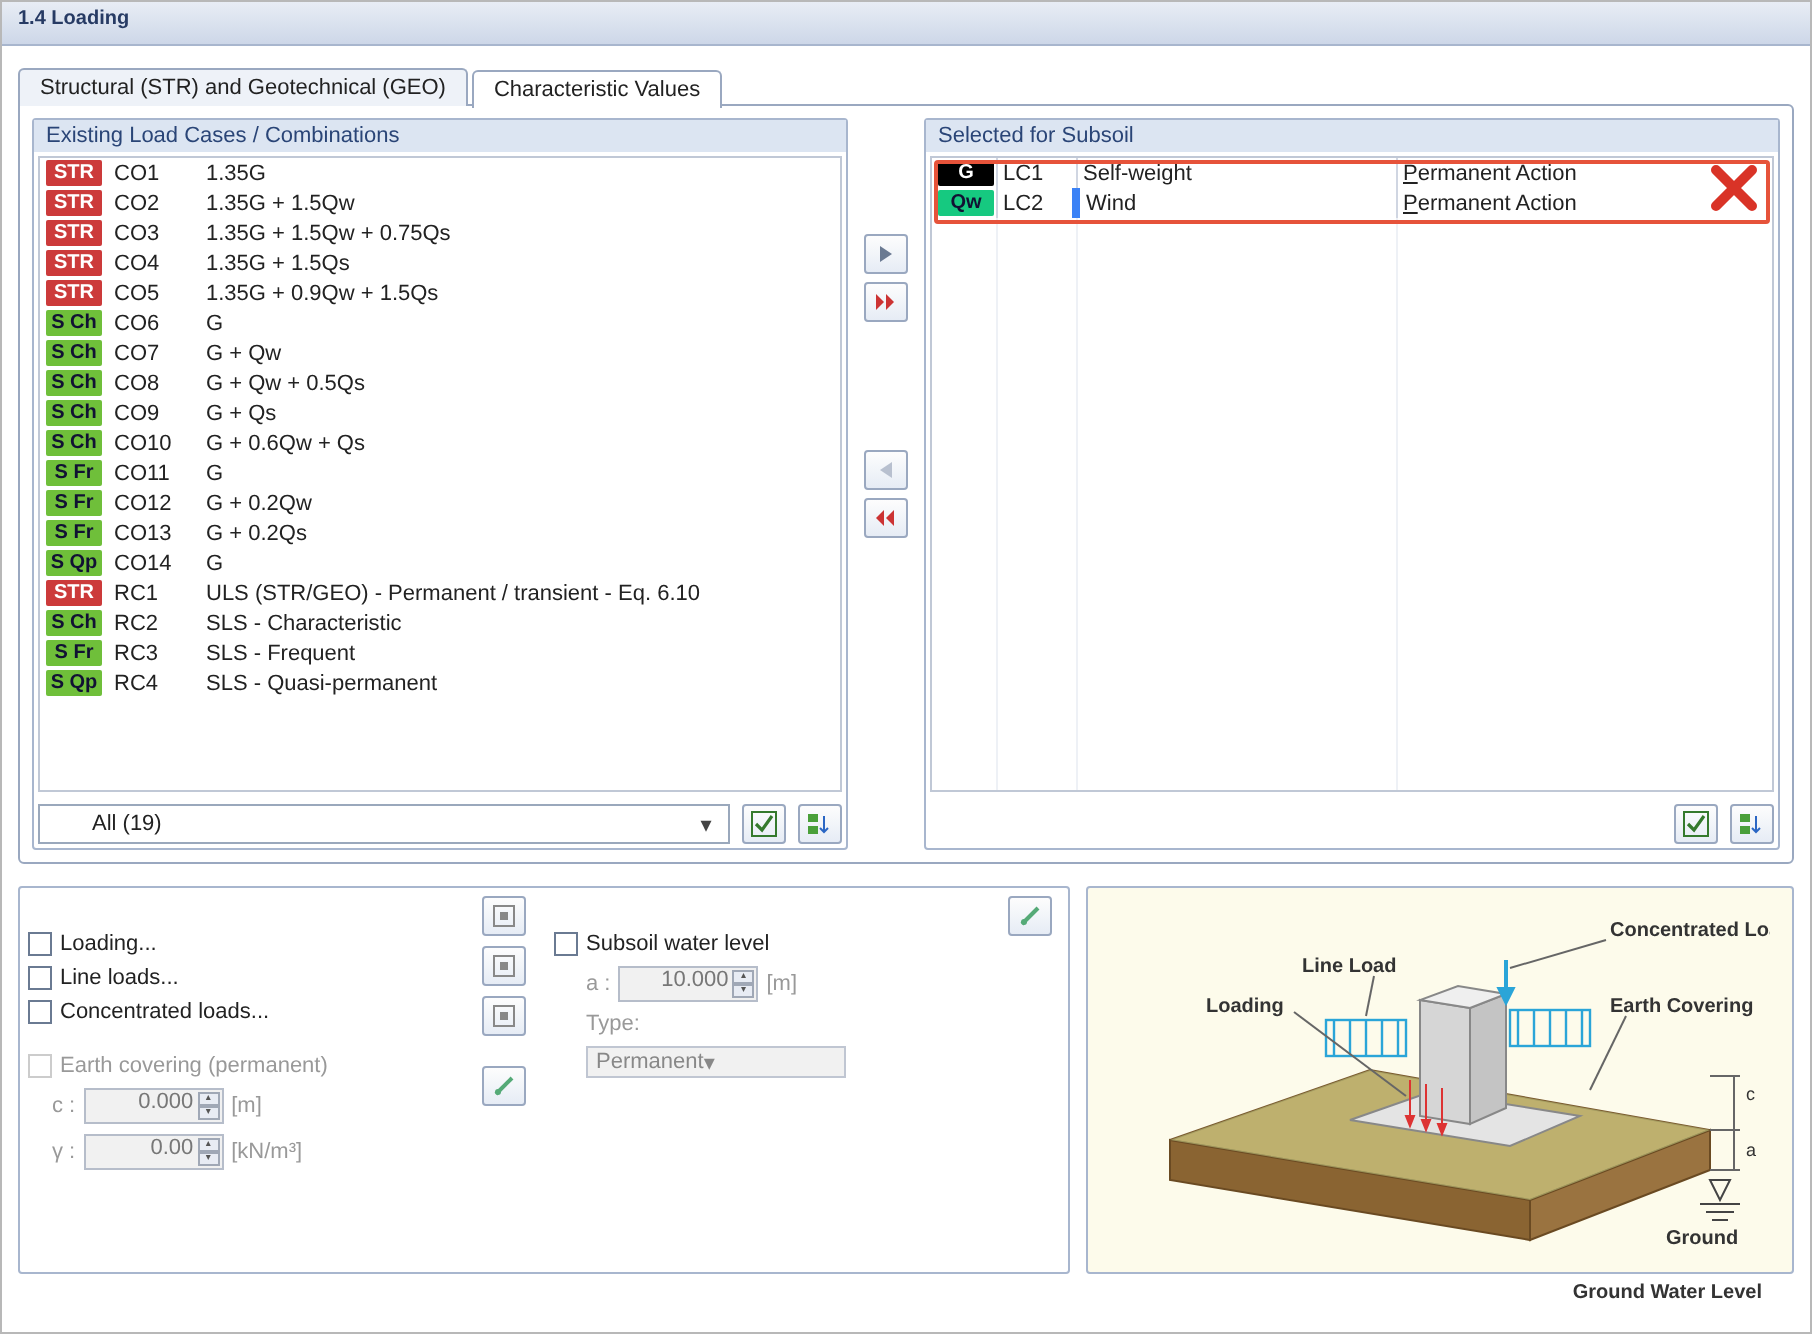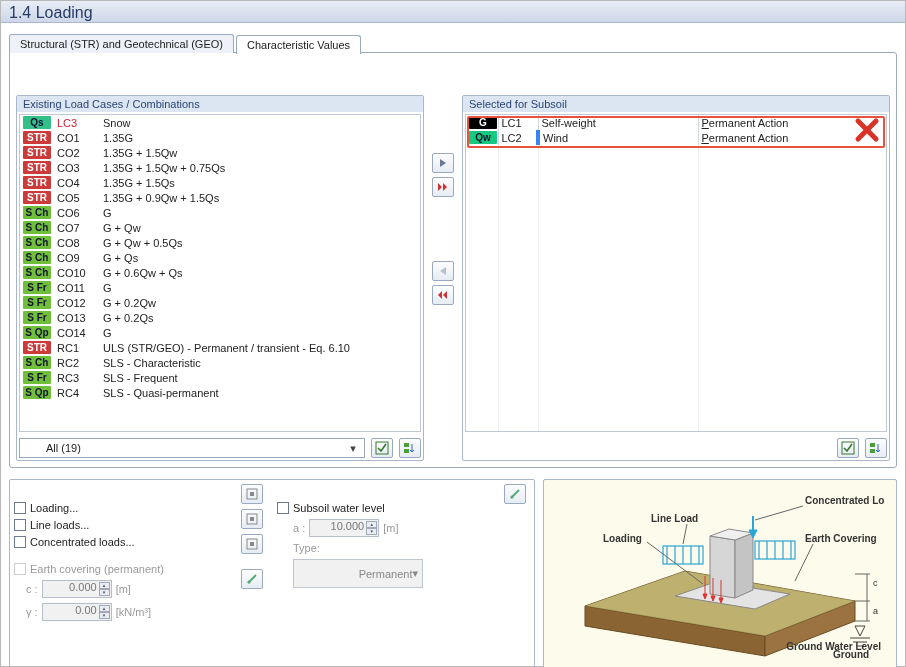--- a/index.html
+++ b/index.html
@@ -1,24 +1,24 @@
 <!DOCTYPE html>
 <html><head>
 <meta charset="utf-8">
 <style>
   * { box-sizing: border-box; font-family: "Segoe UI", Tahoma, Arial, sans-serif; }
   body { margin: 0; background: #fff; font-size: 11px; color: #222; }
   .window { width: 906px; height: 667px; border: 1px solid #b8b8b8; background: #fff; position: relative; }
-  .title-bar { height: 22px; background: linear-gradient(#e8edf5,#cdd7e8); border-bottom: 1px solid #a8b6ce; padding: 3px 8px; font-size: 16px; color: #273b64; }
+  .title-bar { height: 22px; background: linear-gradient(#e8edf5,#cdd7e8); border-bottom: 1px solid #a8b6ce; padding: 3px 8px; font-size: 10px; color: #273b64; font-weight: bold; }
   .content { padding: 8px; }
   .tabs { display: flex; align-items: flex-end; height: 22px; position: relative; z-index: 2; }
   .tab { border: 1px solid #9aa8c0; border-bottom: none; border-radius: 3px 3px 0 0; padding: 3px 10px; background: #eef2f8; margin-right: 2px; cursor: pointer; font-size: 11px; }
   .tab.active { background: #fff; position: relative; top: 1px; }
   .tab-page { border: 1px solid #9aa8c0; border-radius: 0 3px 3px 3px; padding: 6px; position: relative; top: -1px; background: #fff; }
-  .pane-row { display: flex; gap: 6px; margin-top: 36px; }
+  .pane-row { display: flex; gap: 6px; }
   .group { border: 1px solid #a8b6ce; border-radius: 2px; }
   .group-title { background: #dce5f2; color: #2a4577; padding: 2px 6px; font-size: 11px; }
   .group-body { padding: 2px; }
   .left-group { width: 408px; }
   .mid-col { width: 26px; display: flex; flex-direction: column; justify-content: flex-start; padding-top: 58px; gap: 4px; align-items: center; }
   .right-group { flex: 1; }
   .move-btn { width: 22px; height: 20px; border: 1px solid #9aa8c0; border-radius: 2px; background: linear-gradient(#fdfdfd,#e6ecf5); display: flex; align-items: center; justify-content: center; cursor: pointer; color: #334; }
   .list-table { width: 100%; border-collapse: collapse; table-layout: fixed; }
   .list-table tr { height: 15px; }
   .list-table td { border-bottom: 0px; padding: 0 3px; font-size: 11px; white-space: nowrap; overflow: hidden; }
@@ -43,21 +43,21 @@
   .add-loading-row { display: flex; gap: 8px; margin-top: 10px; }
   .add-loading-group { width: 526px; }
   .illus-panel { flex: 1; border: 1px solid #a8b6ce; border-radius: 2px; background: #fdfbeb; padding: 6px; display: flex; align-items: center; justify-content: center; }
   .al-body { display: flex; gap: 10px; padding: 4px; }
   .al-col { flex: 1; margin-top: 18px; }
   .al-row { display: flex; align-items: center; margin-bottom: 5px; gap: 4px; }
   .chk { width: 12px; height: 12px; border: 1px solid #6a7a92; background: #fff; display: inline-block; cursor: pointer; }
   .num-input { width: 70px; height: 18px; border: 1px solid #b6bdca; background: #f1f1f1; text-align: right; padding: 0 14px 0 4px; color: #777; position: relative; }
   .spinner { position: absolute; right: 1px; top: 1px; width: 11px; display: flex; flex-direction: column; }
   .spinner div { height: 7px; border: 1px solid #a0a8b6; background: #e8ecf4; font-size: 5px; text-align: center; line-height: 5px; color: #555; }
-  .select-dis { width: 130px; height: 29px; border: 1px solid #c0c6d2; background: #f1f1f1; color: #888; padding: 2px 4px; display: flex; justify-content: flex-end; align-items: center; }
+  .select-dis { width: 130px; height: 16px; border: 1px solid #c0c6d2; background: #f1f1f1; color: #888; padding: 2px 4px; display: flex; justify-content: flex-start; align-items: center; }
   .disabled-text { color: #999; }
   svg { display: block; }
 </style>
 </head>
 <body>
 
 <div class="window">
   <div class="title-bar">1.4 Loading</div>
 
   <div class="content">
@@ -75,25 +75,20 @@
           <div class="group-title">Existing Load Cases / Combinations</div>
           <div class="group-body">
             <div class="list-wrap">
               <table class="list-table" id="existing-table">
                   <colgroup>
                     <col style="width:34px">
                     <col style="width:46px">
                     <col>
                   </colgroup>
                   <tbody>
-                    <tr>
-                      <td><span class="badge b-Qs">Qs</span></td>
-                      <td style="color:#c23">LC3</td>
-                      <td>Snow</td>
-                    </tr>
                     <tr>
                       <td><span class="badge b-STR">STR</span></td>
                       <td style="color:#222">CO1</td>
                       <td>1.35G</td>
                     </tr>
                     <tr>
                       <td><span class="badge b-STR">STR</span></td>
                       <td style="color:#222">CO2</td>
                       <td>1.35G + 1.5Qw</td>
                     </tr>

